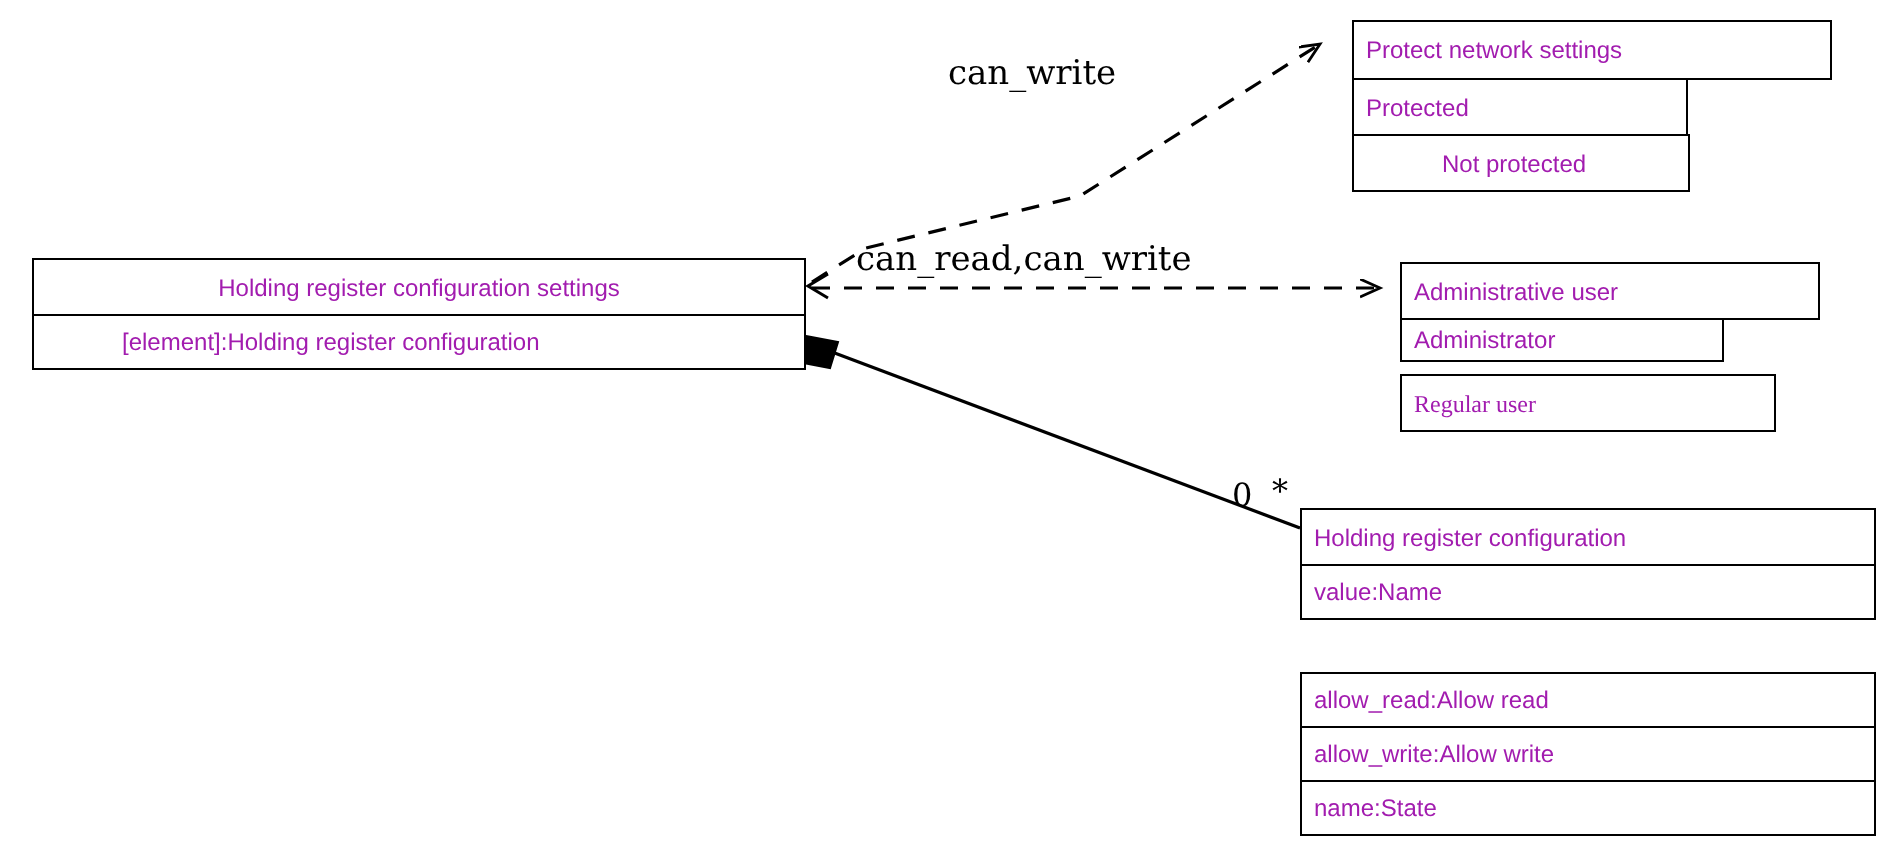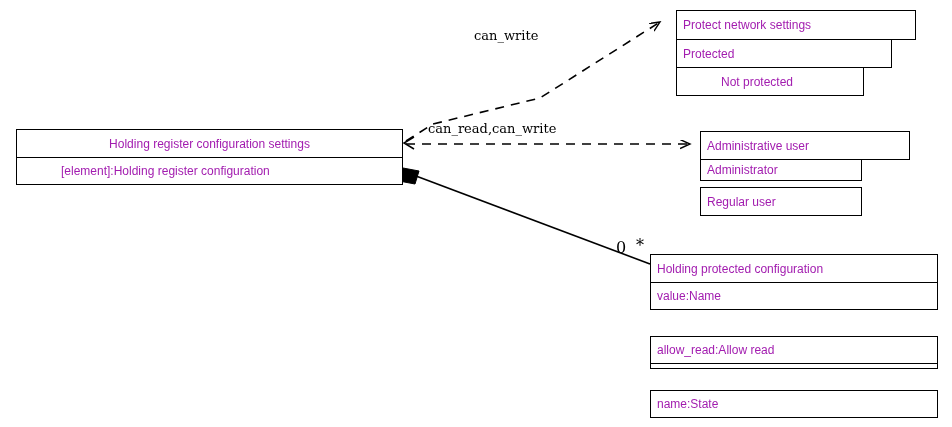--- a/index.html
+++ b/index.html
@@ -22,21 +22,21 @@
     color:#a21caf;
     white-space:nowrap;
   }
   .uml-row.head{border-width:1.6px;}
   .uml-row.left-pad{padding-left:6px;}
   .uml-row.center{justify-content:center;padding:0 8px;}
 
   .edge-label{
     position:absolute;
     font-family:"DejaVu Serif", serif;
-    font-size:13px;
+    font-size:17px;
     color:#000000;
     white-space:nowrap;
     line-height:1;
   }
   .mult-label{
     position:absolute;
     font-family:"DejaVu Serif", serif;
     font-size:16px;
     color:#000000;
     white-space:nowrap;
@@ -77,35 +77,36 @@
     </g>
   </svg>
 
   <div class="uml-class" style="left:16px;top:129px;width:387px;height:56px;">
     <div class="uml-row head center" style="left:0;top:0;width:387px;height:29px;">Holding register configuration settings</div>
     <div class="uml-row left-pad" style="left:0;top:28px;width:387px;height:28px;padding-left:44px;">[element]:Holding register configuration</div>
   </div>
 
   <div class="uml-class" style="left:676px;top:10px;width:240px;height:85px;">
     <div class="uml-row head left-pad" style="left:0;top:0;width:240px;height:30px;">Protect network settings</div>
-    <div class="uml-row left-pad" style="left:0;top:29px;width:216px;height:29px;">Protected</div>
-    <div class="uml-row left-pad" style="left:0;top:57px;width:188px;height:29px;padding-left:44px;">Not protected</div>
+    <div class="uml-row left-pad" style="left:0;top:29px;width:168px;height:29px;">Protected</div>
+    <div class="uml-row left-pad" style="left:0;top:57px;width:169px;height:29px;padding-left:44px;">Not protected</div>
   </div>
 
   <div class="uml-class" style="left:700px;top:131px;width:194px;height:84px;">
     <div class="uml-row head left-pad" style="left:0;top:0;width:210px;height:29px;">Administrative user</div>
     <div class="uml-row left-pad" style="left:0;top:28px;width:162px;height:22px;">Administrator</div>
-    <div class="uml-row left-pad" style="left:0;top:56px;width:162px;height:29px;">Regular user</div>
+    <div class="uml-row left-pad" style="left:0;top:56px;width:188px;height:29px;font-family:Liberation Serif, serif;">Regular user</div>
   </div>
 
   <div class="uml-class" style="left:650px;top:254px;width:288px;height:164px;">
-    <div class="uml-row head left-pad" style="left:0;top:0;width:288px;height:29px;">Holding protected configuration</div>
+    <div class="uml-row head left-pad" style="left:0;top:0;width:288px;height:29px;">Holding register configuration</div>
     <div class="uml-row left-pad" style="left:0;top:28px;width:288px;height:28px;">value:Name</div>
     <div class="uml-row left-pad" style="left:0;top:55px;width:288px;height:28px;margin-top:32px;">index:Index</div>
     <div class="uml-row left-pad" style="left:0;top:82px;width:288px;height:28px;">allow_read:Allow read</div>
+    <div class="uml-row left-pad" style="left:0;top:109px;width:288px;height:28px;">allow_write:Allow write</div>
     <div class="uml-row left-pad" style="left:0;top:136px;width:288px;height:28px;">name:State</div>
   </div>
 
   <div class="edge-label" style="left:474px;top:29px;">can_write</div>
 
   <div class="edge-label" style="left:428px;top:122px;text-align:right;">can_read,can_write</div>
 
   <div class="mult-label" style="left:616px;top:240px;">0</div>
 
   <div class="mult-label" style="left:636px;top:238px;">*</div>

